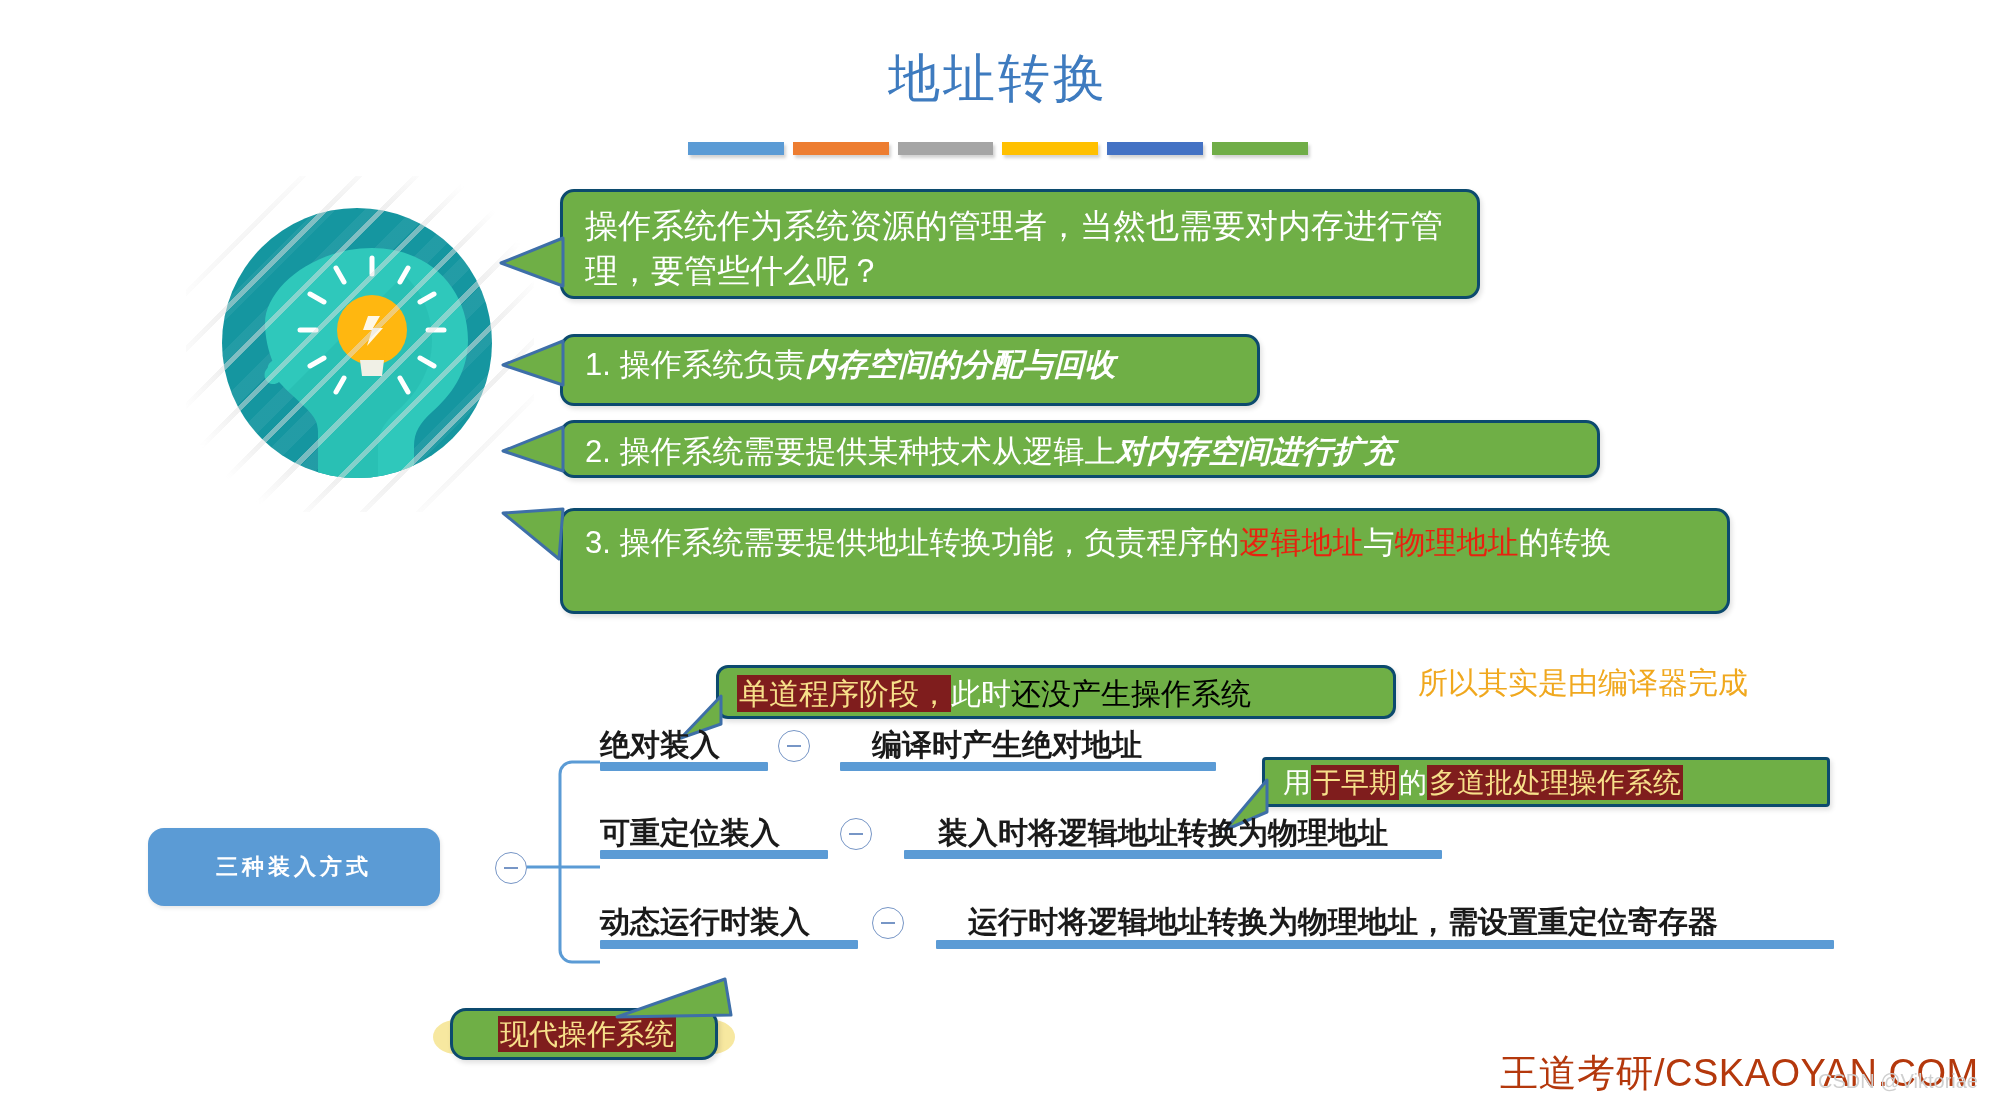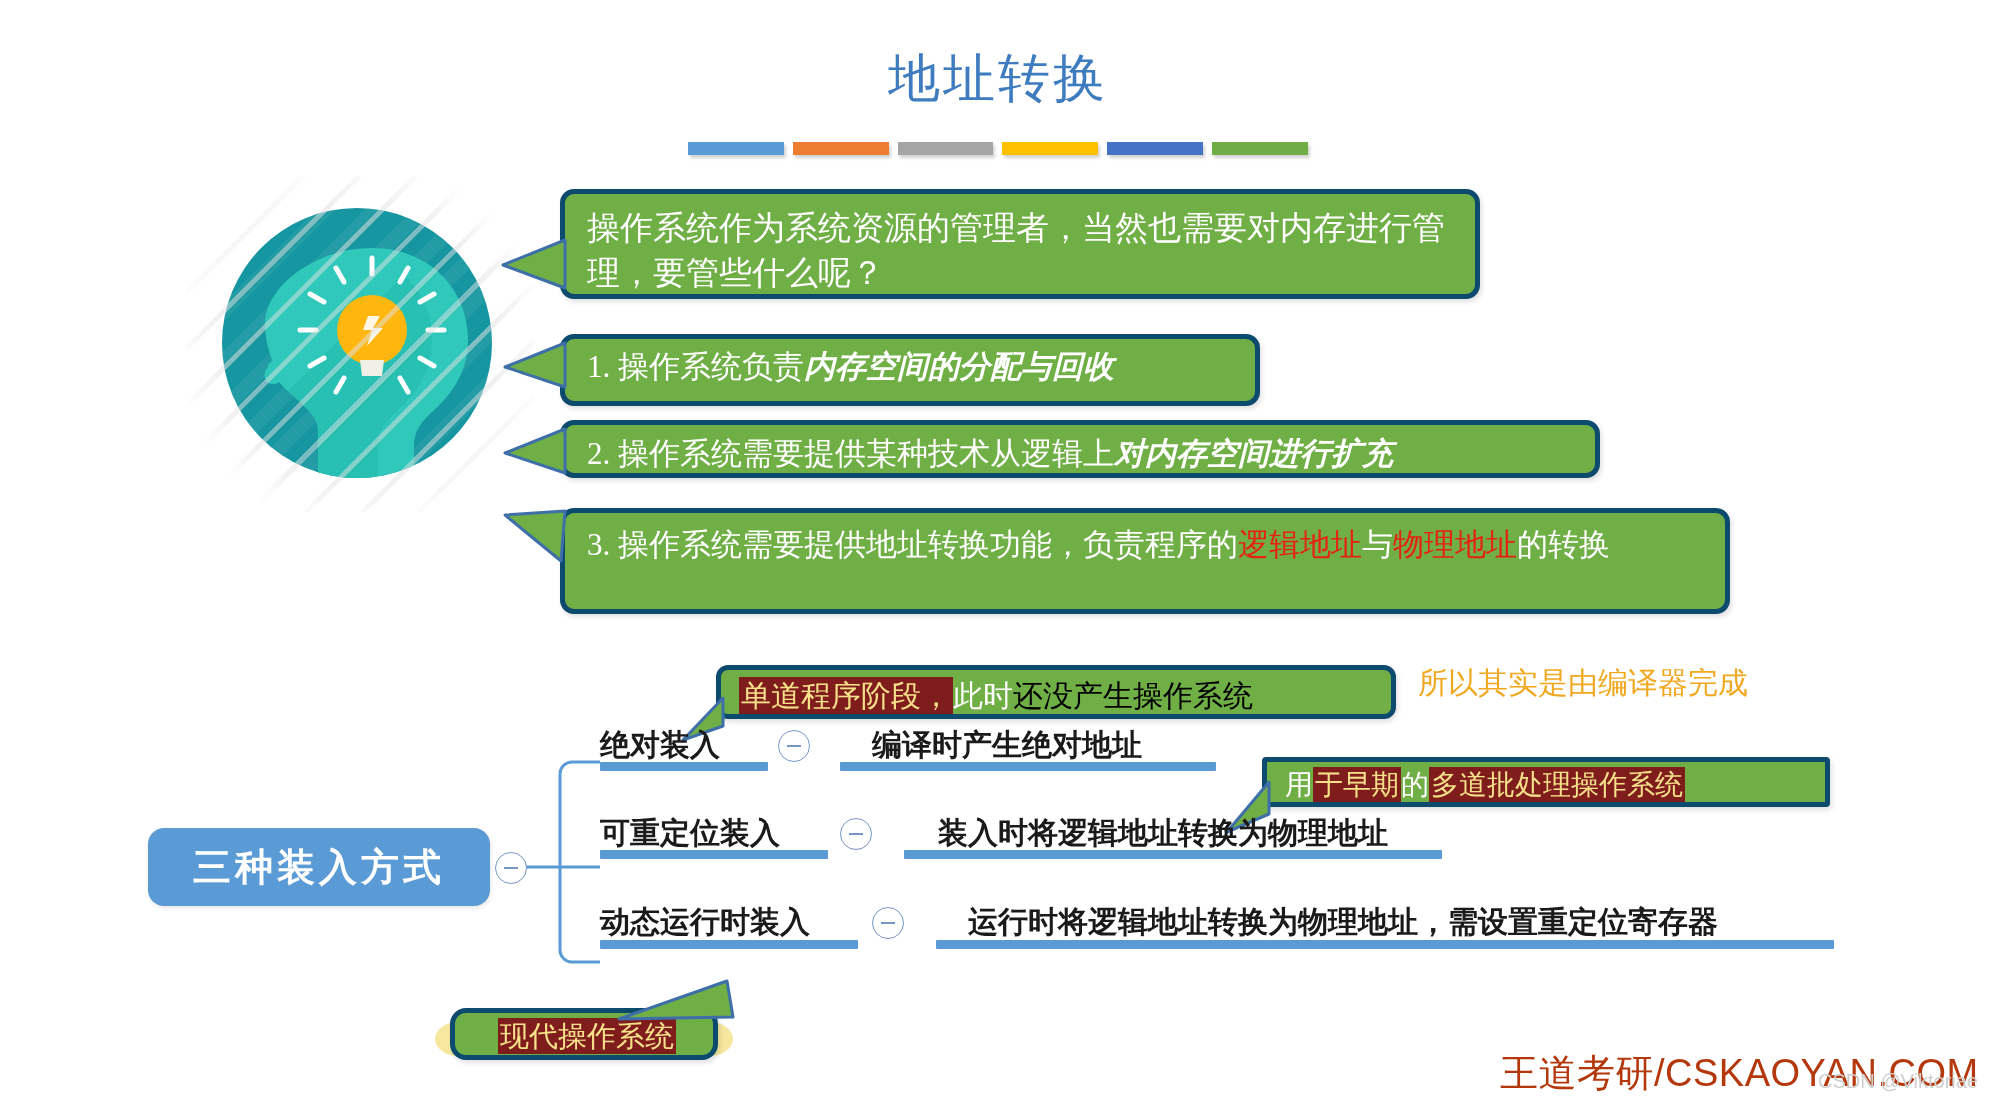--- a/index.html
+++ b/index.html
@@ -27,22 +27,22 @@
     background:repeating-linear-gradient(135deg, rgba(255,255,255,.06) 0 14px, rgba(255,255,255,0) 14px 34px);}
   #brain svg{position:absolute;left:0;top:0;}
   #brain-glow{position:absolute;left:186px;top:176px;width:348px;height:336px;
     background:repeating-linear-gradient(135deg, rgba(225,225,225,.55) 0 5px, rgba(255,255,255,0) 5px 40px);
     -webkit-mask-image:radial-gradient(circle at 50% 50%, rgba(0,0,0,.9) 58%, rgba(0,0,0,0) 78%);
             mask-image:radial-gradient(circle at 50% 50%, rgba(0,0,0,.9) 58%, rgba(0,0,0,0) 78%);
     pointer-events:none;}
 
   
   .bubble{
-    position:absolute;background:#6FAF46;border:5px solid #0c4a6e;border-radius:14px;
-    color:#ffffff;font-family:Liberation Serif, serif;
+    position:absolute;background:#6FAF46;border:3px solid #0c4a6e;border-radius:14px;
+    color:#ffffff;font-family:Liberation Sans, sans-serif;
     box-sizing:border-box;box-shadow:2px 3px 5px rgba(0,0,0,.12);
   }
   .bubble .txt{display:block;}
 
   #bub1{left:560px;top:189px;width:920px;height:110px;padding:12px 20px 0 22px;font-size:33px;line-height:1.35;}
   #bub1 .tail-svg{position:absolute;left:-64px;top:44px;}
 
   #bub2{left:560px;top:334px;width:700px;height:72px;padding:6px 18px 0 22px;font-size:31px;line-height:1.45;white-space:nowrap;}
   #bub2 .tail-svg{position:absolute;left:-62px;top:2px;}
 
@@ -68,23 +68,23 @@
   .hl{background:#7f1d1d;color:#F7E08A;padding:2px 2px;}
   .yel{color:#000000;}
   .pill-l,.pill-r{position:absolute;top:9px;width:46px;height:34px;border-radius:50%;background:#F7E8A0;z-index:-1;}
   .pill-l{left:-20px;} .pill-r{right:-20px;}
 
   #note-compiler{position:absolute;left:1418px;top:663px;font-size:30px;color:#F0A81E;
     font-family:"Liberation Sans","DejaVu Sans",sans-serif;white-space:nowrap;}
 
   
   #mm{position:absolute;left:0;top:700px;width:1996px;height:320px;}
-  #root-node{position:absolute;left:148px;top:828px;width:342px;height:78px;background:#5B9BD5;
+  #root-node{position:absolute;left:148px;top:828px;width:292px;height:78px;background:#5B9BD5;
     border-radius:16px;display:flex;align-items:center;justify-content:center;
-    color:#ffffff;font-size:38px;font-weight:bold;letter-spacing:4px;
+    color:#ffffff;font-size:22px;font-weight:bold;letter-spacing:4px;
     font-family:"Liberation Sans","DejaVu Sans",sans-serif;box-shadow:1px 2px 4px rgba(0,0,0,.10);}
   .collapse{position:absolute;width:30px;height:30px;border-radius:50%;background:#ffffff;
     border:1.6px solid #7796C6;display:flex;align-items:center;justify-content:center;}
   .collapse i{display:block;width:14px;height:2px;background:#7796C6;}
   #root-collapse{left:495px;top:852px;}
 
   .mm-row{position:absolute;}
   .mm-label{position:absolute;font-size:30px;color:#1a1a1a;font-weight:bold;white-space:nowrap;
     font-family:"Liberation Sans","DejaVu Sans",sans-serif;}
   .mm-desc{position:absolute;font-size:30px;color:#1a1a1a;font-weight:bold;white-space:nowrap;

